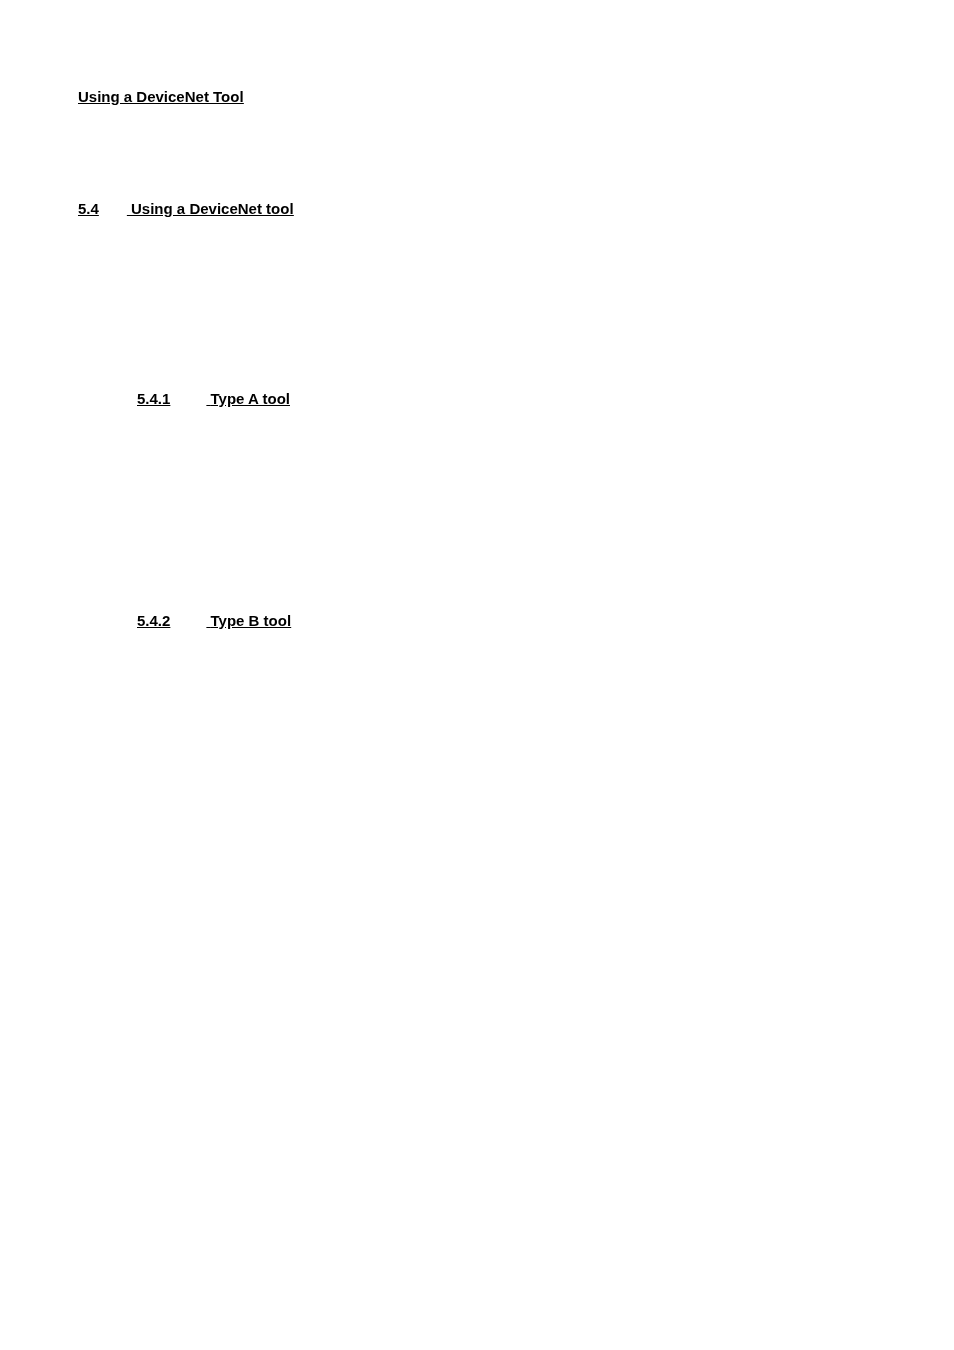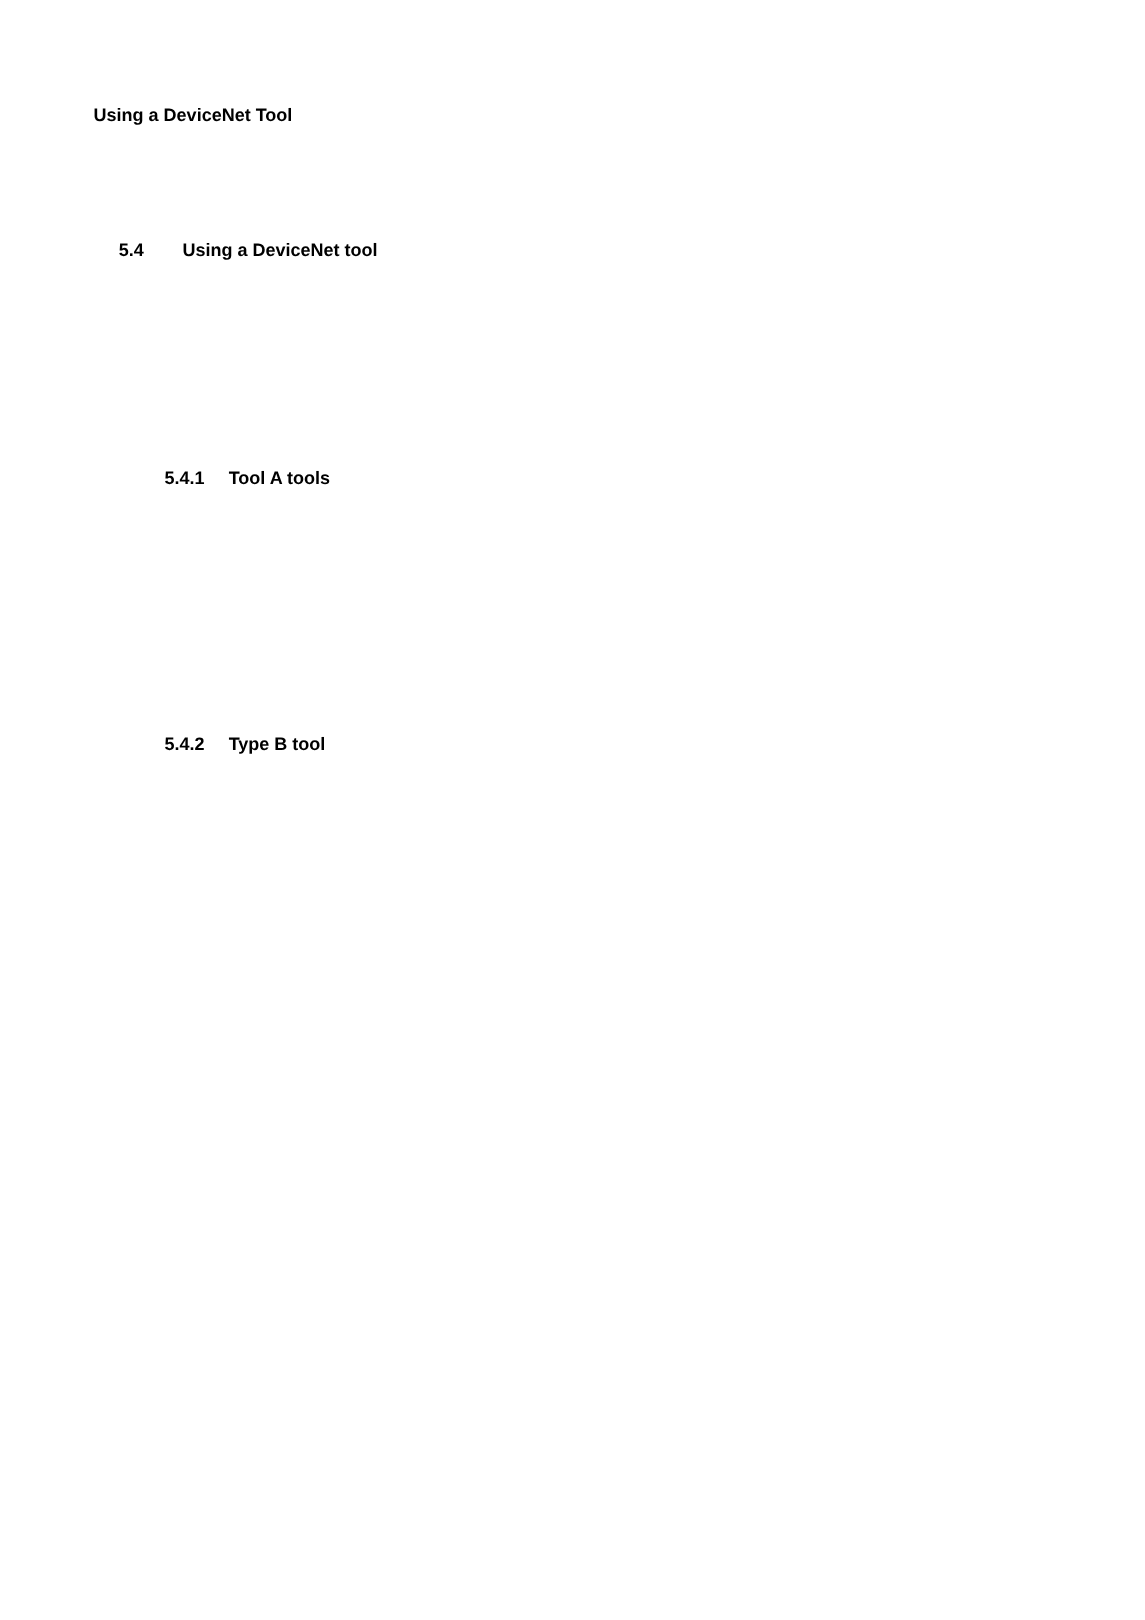--- a/index.html
+++ b/index.html
@@ -1,18 +1,19 @@
 <!DOCTYPE html>
 <html><head>
   <meta charset="utf-8">
   <style>
     * {
       margin: 0;
       padding: 0;
       box-sizing: border-box;
+      text-decoration: underline;
     }
     body {
       width: 954px;
       height: 1350px;
       background: #ffffff;
       font-family: Arial, Helvetica, sans-serif;
       color: #000000;
       position: relative;
     }
     .page-header {
@@ -25,54 +26,53 @@
     .section-heading {
       position: absolute;
       top: 200px;
       left: 78px;
       font-size: 15px;
       font-weight: bold;
     }
     .section-number {
       display: inline-block;
       margin-right: 28px;
-      margin-left: 21px;
     }
     .subsection-1 {
       position: absolute;
       top: 390px;
       left: 137px;
       font-size: 15px;
       font-weight: bold;
     }
     .subsection-2 {
       position: absolute;
       top: 612px;
       left: 137px;
       font-size: 15px;
       font-weight: bold;
     }
     .subsection-number {
       display: inline-block;
-      margin-right: 16px;
+      margin-right: 36px;
     }
   </style>
 </head>
 <body>
 
 <div class="page-header">
   <span>Using a DeviceNet Tool</span>
 </div>
 
 <div class="section-heading">
   <span class="section-number">5.4</span>
   <span>Using a DeviceNet tool</span>
 </div>
 
 <div class="subsection-1">
   <span class="subsection-number">5.4.1</span>
-  <span>Tool A tools</span>
+  <span>Type A tool</span>
 </div>
 
 <div class="subsection-2">
   <span class="subsection-number">5.4.2</span>
   <span>Type B tool</span>
 </div>
 
 </body></html>

